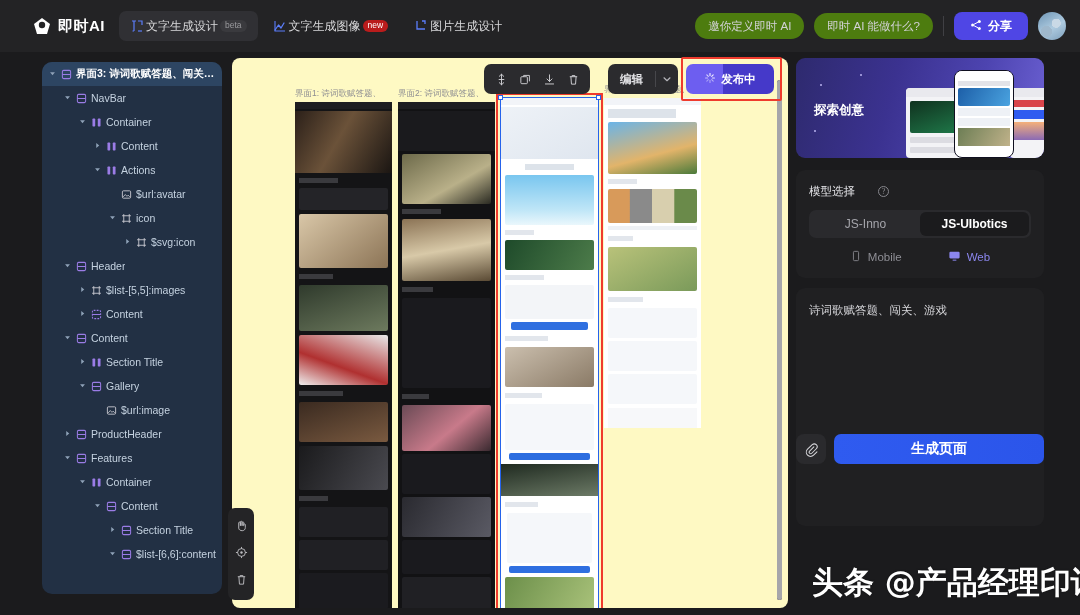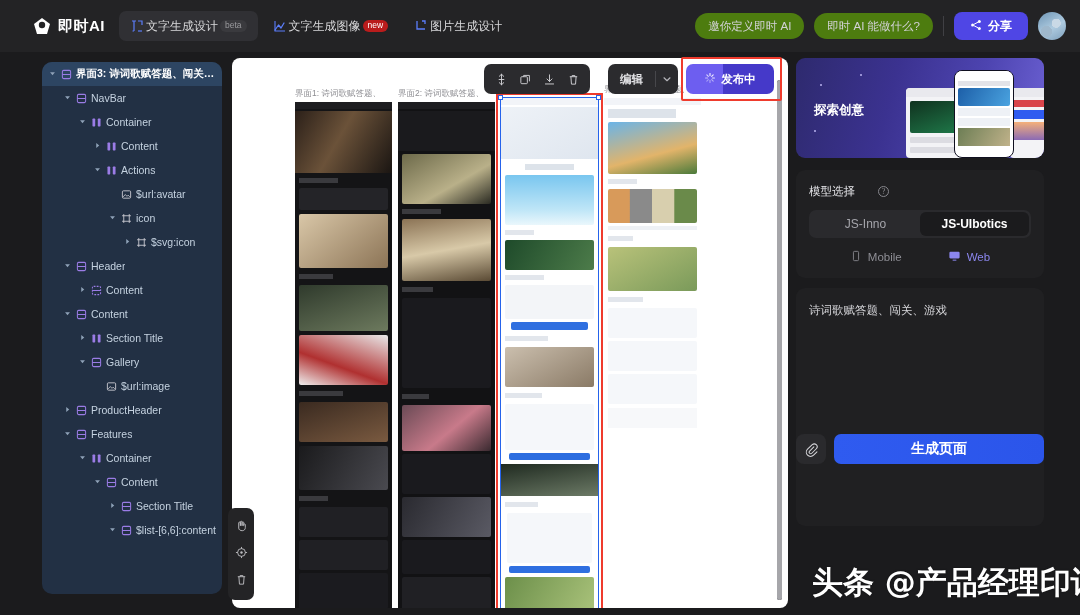--- a/index.html
+++ b/index.html
@@ -73,21 +73,21 @@
   .caret {
     width:9px; flex:none; text-align:center; font-size:7px; color:#8fa2b8; line-height:1;
   }
   .caret.empty { visibility:hidden; }
   .lico { width:11px; height:11px; flex:none; }
   .ltxt { overflow:hidden; text-overflow:ellipsis; }
 
   
   .canvas {
     position:absolute; left:232px; top:58px; width:556px; height:550px;
-    background:#ffffff; border-radius:8px; overflow:hidden;
+    background:#fef9c3; border-radius:8px; overflow:hidden;
   }
   .frames { position:absolute; left:0; top:0; }
   .frame { position:absolute; }
   .flabel {
     position:absolute; top:-14px; left:0; font-size:8.5px; color:#8d8d92;
     white-space:nowrap;
   }
   .frame.selected .flabel { color:#3b82f6; font-weight:bold; }
   .fbody { background:#111; overflow:hidden; position:relative; }
   .frame.selected .fbody { outline:1.5px solid #2563eb; }
@@ -352,20 +352,29 @@
         </div>
         <div class="lrow" style="padding-left: 21px;">
           <span class="caret"><svg width="7" height="7" viewBox="0 0 8 8">
               <path d="M1.2 2.6h5.6L4 6z" fill="#8fa2b8"></path>
             </svg></span>
           <span class="lico"><svg width="11" height="11" viewBox="0 0 12 12">
               <rect x="1.5" y="1.5" width="9" height="9" rx="1.4" stroke="#9b7ce6" stroke-width="1.1" fill="none"></rect>
               <path d="M1.5 6h9" stroke="#9b7ce6" stroke-width="1.1"></path>
             </svg></span>
           <span class="ltxt">Header</span>
+        </div>
+        <div class="lrow" style="padding-left: 36px;">
+          <span class="caret"><svg width="7" height="7" viewBox="0 0 8 8">
+              <path d="M2.6 1.2v5.6L6 4z" fill="#8fa2b8"></path>
+            </svg></span>
+          <span class="lico"><svg width="11" height="11" viewBox="0 0 12 12">
+              <path d="M3 1.2v9.6M9 1.2v9.6M1.2 3h9.6M1.2 9h9.6" stroke="#c8c8d0" stroke-width="1" fill="none"></path>
+            </svg></span>
+          <span class="ltxt">$list-[5,5]:images</span>
         </div>
         <div class="lrow" style="padding-left: 36px;">
           <span class="caret"><svg width="7" height="7" viewBox="0 0 8 8">
               <path d="M2.6 1.2v5.6L6 4z" fill="#8fa2b8"></path>
             </svg></span>
           <span class="lico"><svg width="11" height="11" viewBox="0 0 12 12">
               <rect x="1.5" y="1.5" width="9" height="9" rx="1.4" stroke="#9b7ce6" stroke-width="1.1" fill="none" stroke-dasharray="2 1.3"></rect>
               <path d="M1.5 6h9" stroke="#9b7ce6" stroke-width="1.1"></path>
             </svg></span>
           <span class="ltxt">Content</span>

